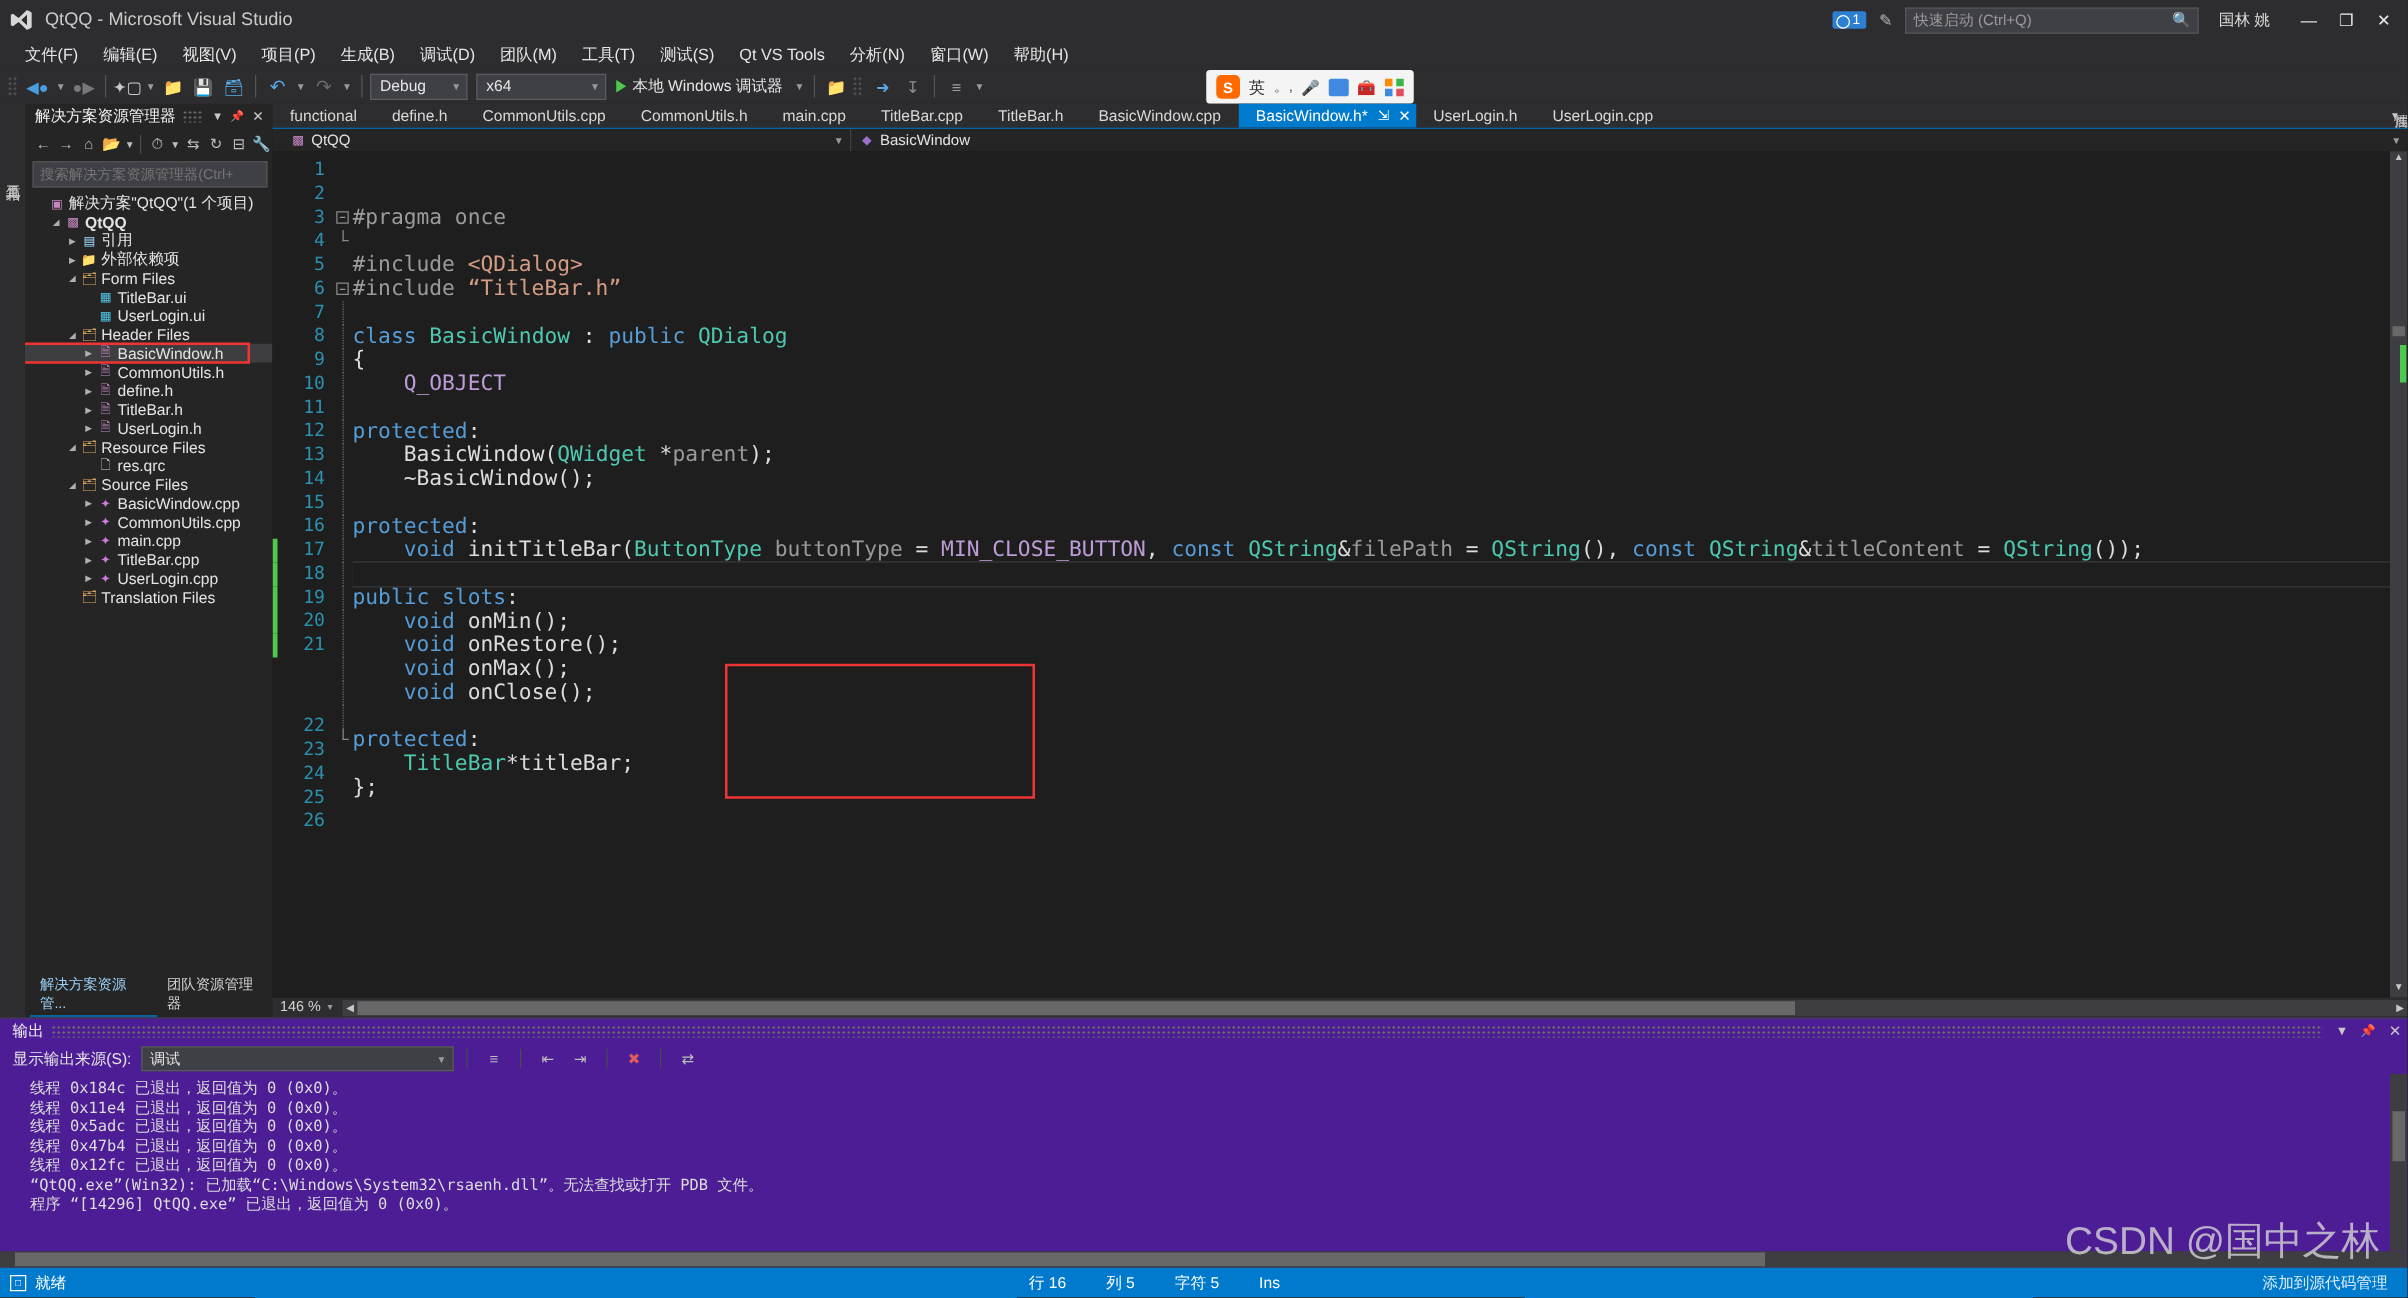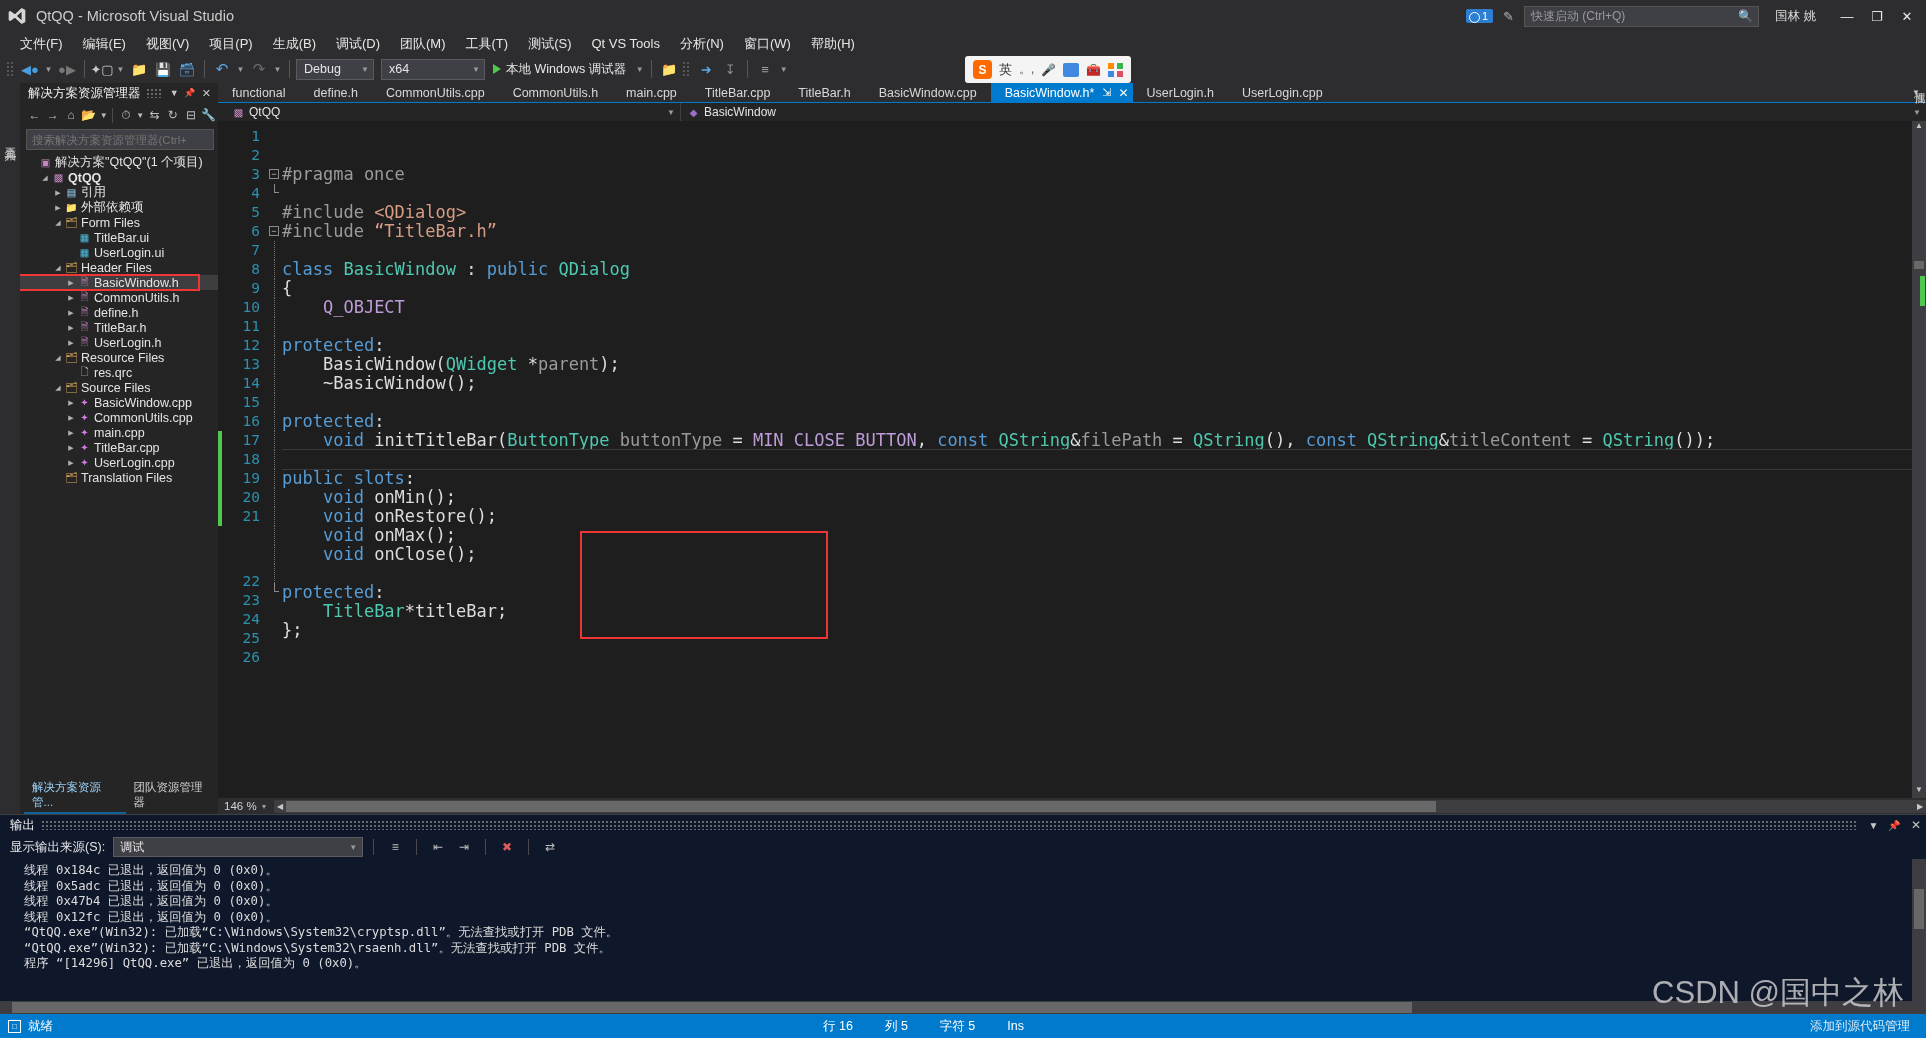--- a/index.html
+++ b/index.html
@@ -148,21 +148,21 @@
   .vscroll .mark-green{ position:absolute; right:1px; top:155px; width:5px; height:30px; background:#4ec94e;}
   .vscroll .arr{ position:absolute; left:0; right:0; height:13px; color:#c8c8c8; font-size:8px; text-align:center;}
   .hscroll-row { height:16px; background:#2d2d30; display:flex; align-items:center; flex:none; }
   .zoom-box { width:56px; font-size:11.5px; color:#d4d4d4; padding-left:6px; display:flex; align-items:center; }
   .zoom-box .zc{ margin-left:4px; font-size:7px; color:#9a9a9a;}
   .hscroll { flex:1; height:13px; background:#3e3e42; position:relative; margin-right:0px;}
   .hscroll .hthumb{ position:absolute; top:1px; bottom:1px; left:12px; width:1150px; background:#686868;}
   .hscroll .harr{ position:absolute; top:0; width:12px; height:13px; color:#c8c8c8; font-size:8px; text-align:center; line-height:13px;}
 
   
-  .output { height:200px; background:#0f172a; display:flex; flex-direction:column; flex:none; border-top:1px solid #3f3f46;}
+  .output { height:200px; background:#4c1d95; display:flex; flex-direction:column; flex:none; border-top:1px solid #3f3f46;}
   .out-head { height:20px; display:flex; align-items:center; padding-left:10px; font-size:12.5px; color:#f1f1f1;}
   .out-head .dots{flex:1;height:10px;margin:0 6px;background-image: radial-gradient(#6a6a6a 1px, transparent 1px); background-size:4px 4px;}
   .out-head .ic{ padding:0 5px; color:#c8c8c8; font-size:10px;}
   .out-tools { height:24px; display:flex; align-items:center; padding-left:10px; gap:4px;}
   .out-lbl { font-size:12.5px; color:#e4e4e4; margin-right:4px;}
   .out-combo{ width:250px; height:20px; background:#3f3f46; border:1px solid #5a5a5f; display:flex; align-items:center;
               padding:0 4px 0 6px; font-size:12px; color:#e6e6e6; position:relative;}
   .out-combo .cc{position:absolute; right:5px; color:#9a9a9a; font-size:8px;}
   .out-sep{ width:1px;height:16px;background:#4a4a4f;margin:0 6px;}
   .out-btn{ width:22px;height:20px;display:flex;align-items:center;justify-content:center;color:#bdbdbd;font-size:12px;}
@@ -669,24 +669,24 @@
       <span class="out-sep"></span>
       <span class="out-btn" style="color:#e05c5c;">✖</span>
       <span class="out-sep"></span>
       <span class="out-btn">⇄</span>
     </div>
     <div class="out-body" id="outbody">
       <div class="out-vscroll">
           <span class="th"></span>
         </div>
     <div class="out-line">线程 0x184c 已退出，返回值为 0 (0x0)。</div>
+        <div class="out-line">线程 0x11e4 已退出，返回值为 0 (0x0)。</div>
         <div class="out-line">线程 0x5adc 已退出，返回值为 0 (0x0)。</div>
         <div class="out-line">线程 0x47b4 已退出，返回值为 0 (0x0)。</div>
         <div class="out-line">线程 0x12fc 已退出，返回值为 0 (0x0)。</div>
-        <div class="out-line">“QtQQ.exe”(Win32): 已加载“C:\Windows\System32\cryptsp.dll”。无法查找或打开 PDB 文件。</div>
         <div class="out-line">“QtQQ.exe”(Win32): 已加载“C:\Windows\System32\rsaenh.dll”。无法查找或打开 PDB 文件。</div>
         <div class="out-line">程序 “[14296] QtQQ.exe” 已退出，返回值为 0 (0x0)。</div>
       </div>
     <div class="out-hscroll">
         <span class="th"></span>
       </div>
   </div>
 
   <div class="statusbar">
     <span class="st-left">

